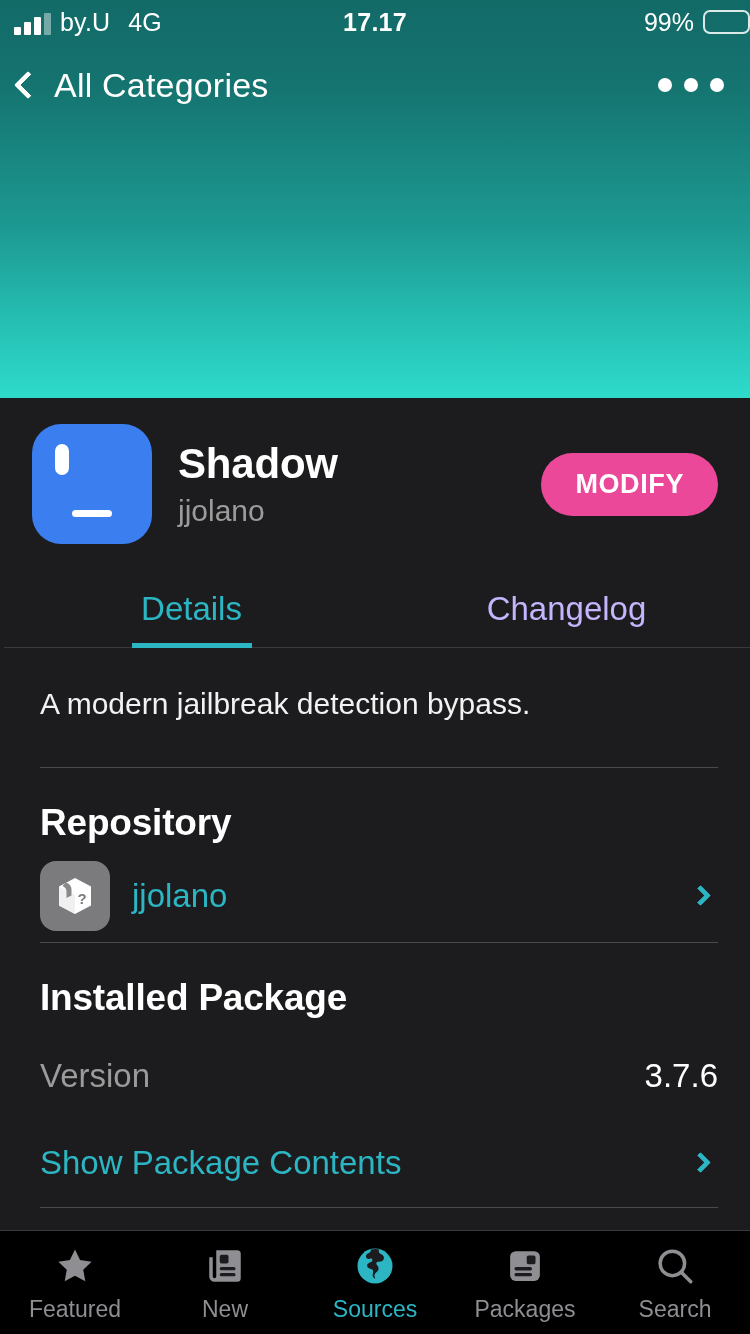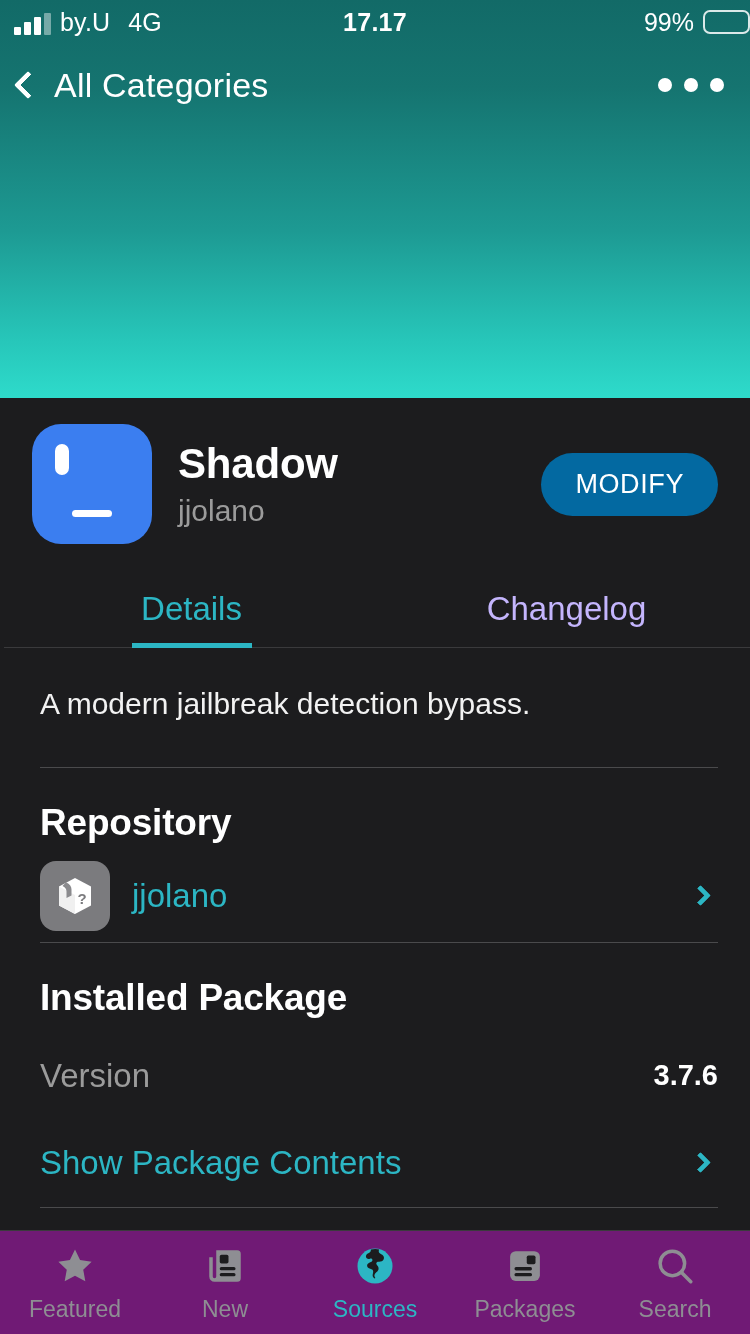--- a/index.html
+++ b/index.html
@@ -74,21 +74,21 @@
     width:74px; height:50px; border:7px solid #fff; border-radius:9px; box-sizing:border-box;
   }
   .monitor .stand {
     position:absolute; left:17px; bottom:0; width:40px; height:7px;
     background:#fff; border-radius:4px;
   }
   .pkg-text { margin-left:26px; flex:1; min-width:0; }
   .pkg-name { font-size:42px; font-weight:700; color:#fff; line-height:1.12; letter-spacing:-.2px; }
   .pkg-author { font-size:30px; color:#9b9b9b; margin-top:6px; }
   .modify-btn {
-    flex:none; background:#0369a1; color:#fff; font-size:27px; font-weight:400;
+    flex:none; background:#ec4899; color:#fff; font-size:27px; font-weight:700;
     letter-spacing:.6px; padding:16px 34px; border-radius:34px; border:none;
     cursor:pointer; font-family:inherit;
   }
 
   
   .tabs {
     position:absolute; top:570px; left:4px; width:750px; height:78px;
     display:flex; border-bottom:1px solid #3a3a3c;
   }
   .tab {
@@ -119,28 +119,28 @@
     width:70px; height:70px; border-radius:16px; background:#7b7b7e;
     display:flex; align-items:center; justify-content:center; flex:none;
   }
   .repo-row .label { font-size:33px; color:#2cb6c4; margin-left:22px; flex:1; }
   .chev-right {
     width:15px; height:15px; border-right:5px solid #2cb6c4; border-top:5px solid #2cb6c4;
     transform:rotate(45deg); border-radius:2px; flex:none; margin-right:10px;
   }
   .kv-row { height:86px; }
   .kv-key { font-size:33px; color:#9b9b9b; flex:1; }
-  .kv-val { font-size:29px; color:#fff;font-weight:bold; }
+  .kv-val { font-size:33px; color:#fff; }
   .link-row { height:88px; cursor:pointer; }
   .link-row .label { font-size:33px; color:#2cb6c4; flex:1; }
 
   
   .tabbar {
     position:absolute; bottom:0; left:0; width:750px; height:104px;
-    background:#701a75; border-top:1px solid #3a3a3c; display:flex;
+    background:#000000; border-top:1px solid #3a3a3c; display:flex;
   }
   .tabitem {
     flex:1; display:flex; flex-direction:column; align-items:center;
     justify-content:center; gap:7px; cursor:pointer; color:#8e8e93;
   }
   .tabitem.sel { color:#2cb6c4; }
   .tabitem .ti-label { font-size:23px; }
   .ti-icon { width:46px; height:46px; display:flex; align-items:center; justify-content:center; }
   .ti-icon svg { display:block; }
 </style>

